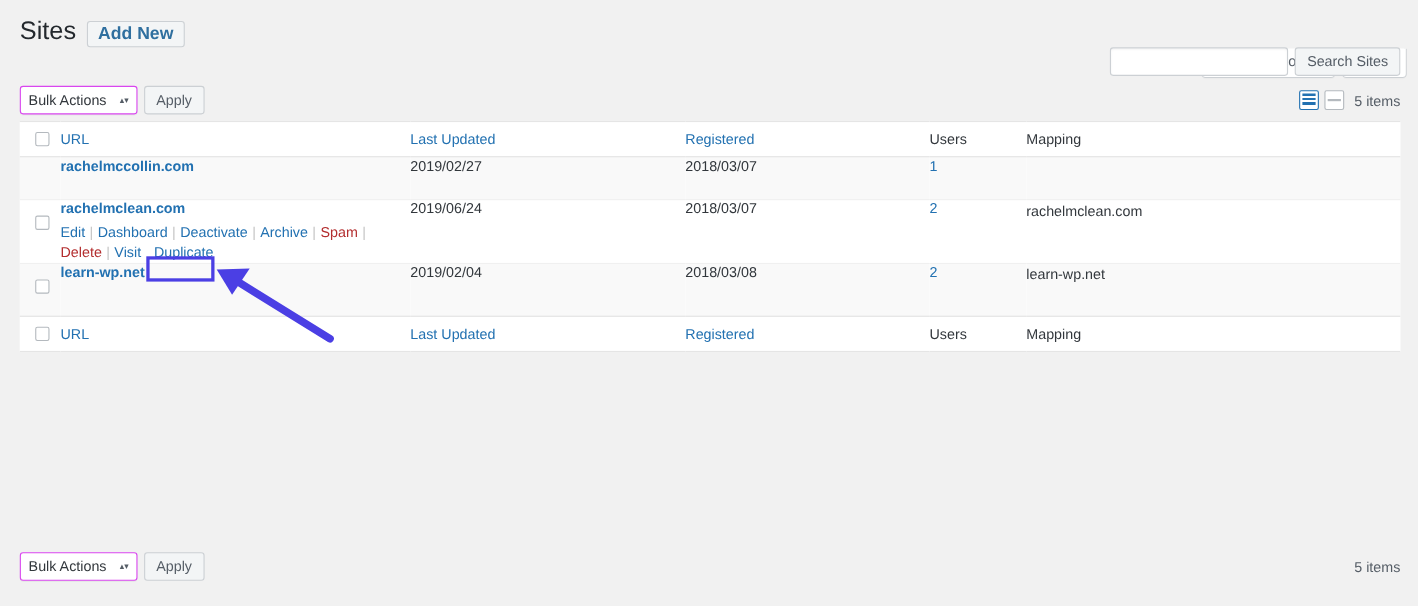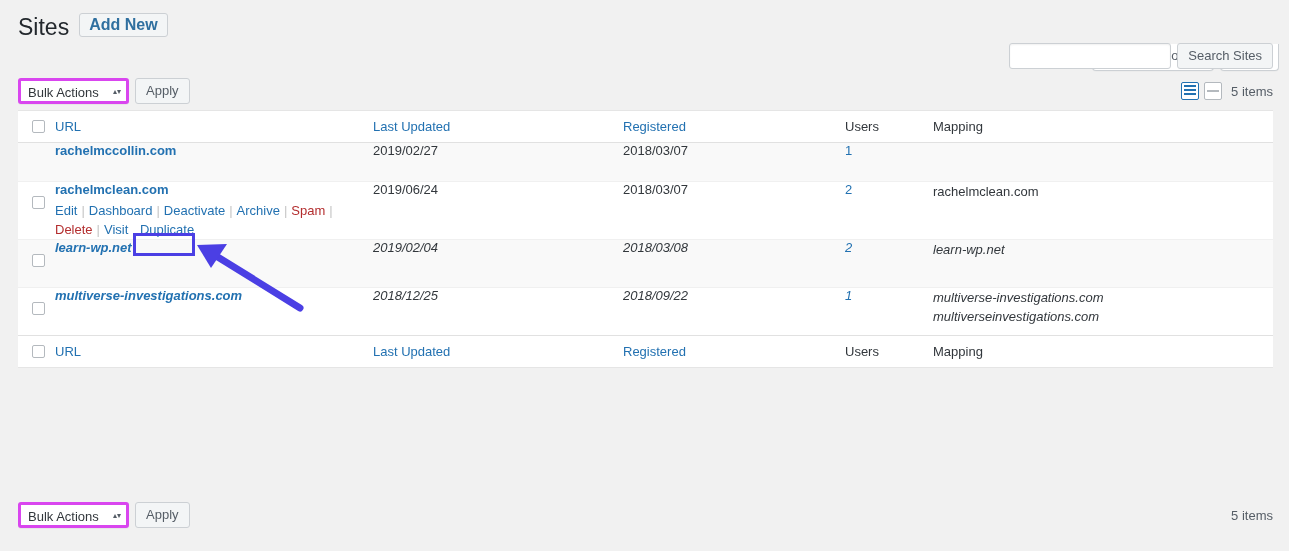--- a/index.html
+++ b/index.html
@@ -43,21 +43,21 @@
     margin-left: 6px;
     color: #72777c;
   }
 
   
   .title-row {
     position: absolute;
     top: 13px;
     left: 18px;
     display: flex;
-    align-items: flex-start;
+    align-items: flex-end;
     gap: 10px;
   }
   .page-title {
     font-size: 23px;
     font-weight: 400;
     color: #23282d;
     line-height: 1.3;
   }
   .add-new {
     display: inline-block;
@@ -122,21 +122,21 @@
 
   .bulk-select {
     position: relative;
     display: inline-block;
   }
   .bulk-select select {
     -webkit-appearance: none;
     -moz-appearance: none;
     appearance: none;
     background: #fff;
-    border: 3px solid #d946ef;
+    border: 1px solid #d946ef;
     border-radius: 3px;
     height: 26px;
     padding: 0 26px 0 7px;
     font-size: 13px;
     font-family: "Liberation Sans", sans-serif;
     color: #32373c;
     line-height: 24px;
     cursor: pointer;
     box-shadow: 0 1px 0 rgba(0,0,0,0.04);
   }
@@ -302,21 +302,21 @@
     color: #2271b1;
     cursor: pointer;
   }
   .mapping-line { display: block; line-height: 19px; }
   .date-cell { color: #32373c; }
 
   
   tbody tr td { height: auto; }
   .row-h1 td { height: 38px; }
   .row-h2 td { height: 57px; }
-  .row-h3 td { height: 47px; font-style: italic; }
+  .row-h3 td { height: 47px; }
 
   
   .annotation {
     position: absolute;
     left: 0; top: 0;
     width: 1289px;
     height: 551px;
     pointer-events: none;
   }
   .highlight-box {
@@ -428,37 +428,20 @@
       <td class="col-updated date-cell">2019/02/04</td>
       <td class="col-registered date-cell">2018/03/08</td>
       <td class="col-users">
         <a class="users-link">2</a>
       </td>
       <td class="col-mapping">
         <span class="mapping-line">learn-wp.net</span>
       </td>
     </tr>
 
-    <tr class="row-h3">
-      <td class="col-check">
-        <span class="check-col-box"></span>
-      </td>
-      <td class="col-url">
-        <a class="site-link">multiverse-investigations.com</a>
-      </td>
-      <td class="col-updated date-cell">2018/12/25</td>
-      <td class="col-registered date-cell">2018/09/22</td>
-      <td class="col-users">
-        <a class="users-link">1</a>
-      </td>
-      <td class="col-mapping">
-        <span class="mapping-line">multiverse-investigations.com</span>
-        <span class="mapping-line">multiverseinvestigations.com</span>
-      </td>
-    </tr>
 
   </tbody>
 
   <tfoot>
     <tr>
       <th class="col-check">
         <span class="check-col-box"></span>
       </th>
       <th class="col-url">URL</th>
       <th class="col-updated">Last Updated</th>

